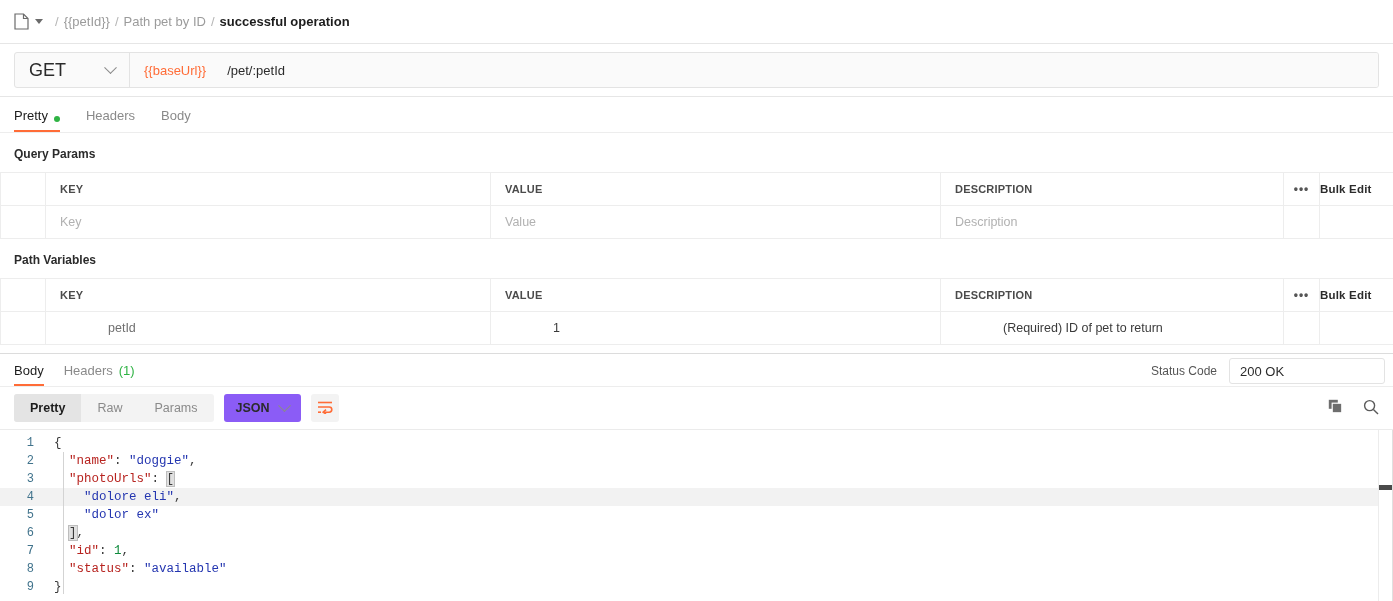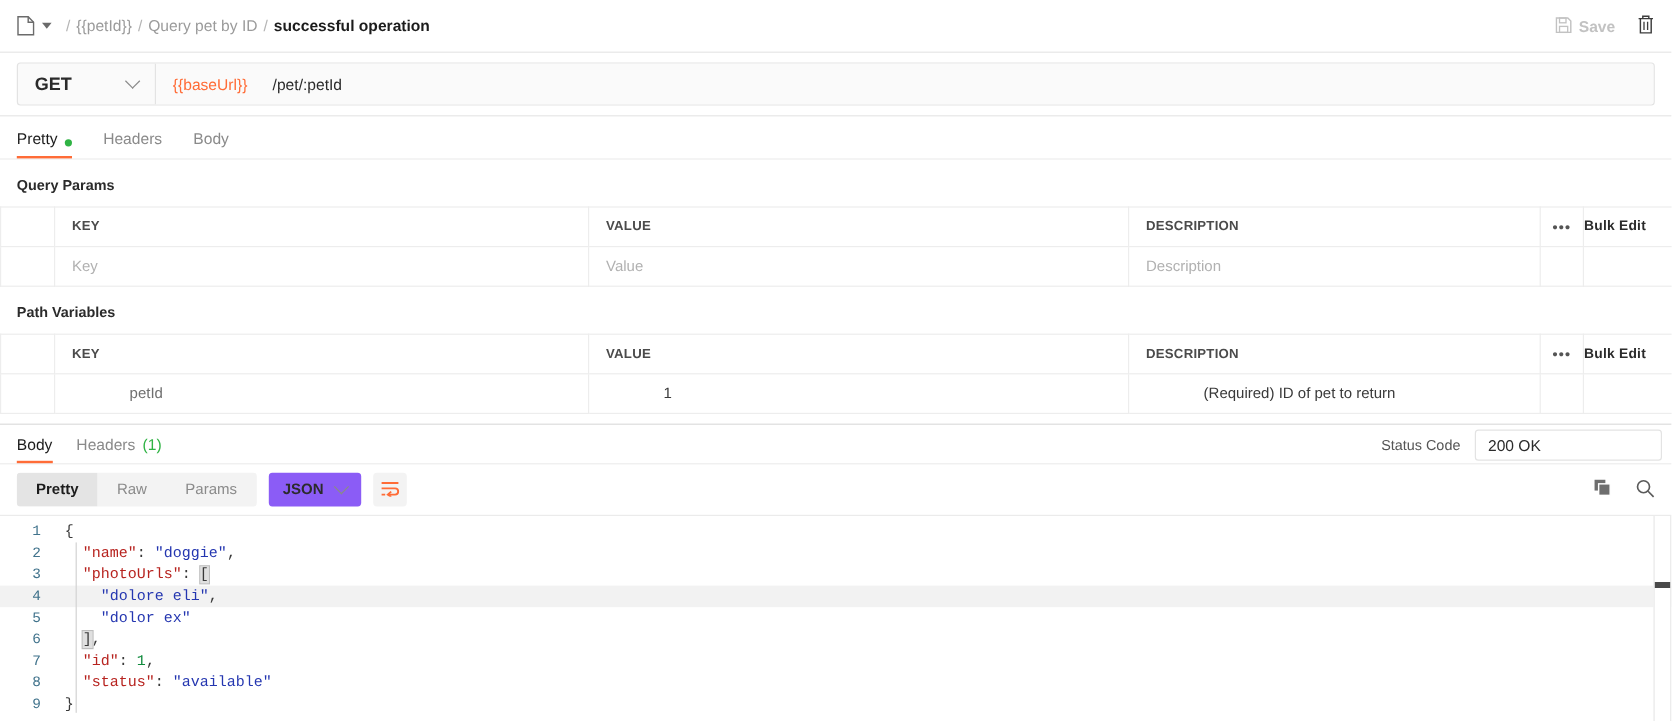--- a/index.html
+++ b/index.html
@@ -52,21 +52,21 @@
     padding: 0 14px;
     border-bottom: 1px solid #e6e6e6;
   }
   .url-box {
     display: flex; width: 100%; height: 36px;
     border: 1px solid #e3e3e3; border-radius: 3px;
     background: #fafafa; overflow: hidden;
   }
   .method-sel {
     width: 115px; display: flex; align-items: center; justify-content: space-between;
-    padding: 0 14px; font-weight: bold; font-size: 15px; color: #2b2b2b;
+    padding: 0 14px; font-weight: normal; font-size: 18px; color: #2b2b2b;
     border-right: 1px solid #e3e3e3; height: 100%;
   }
   .chev {
     width: 9px; height: 9px;
     border-right: 1.6px solid #8a8a8a; border-bottom: 1.6px solid #8a8a8a;
     transform: rotate(45deg) translate(-2px,-2px);
   }
   .url-text {
     flex: 1; display: flex; align-items: center; padding: 0 14px;
     font-size: 13px; background: #fafafa;
@@ -223,47 +223,24 @@
     <svg width="15" height="17" viewBox="0 0 15 17">
       <path d="M1 1 H9.5 L14 5.5 V16 H1 Z" fill="none" stroke="#6b6b6b" stroke-width="1.2"></path>
       <path d="M9.5 1 V5.5 H14" fill="none" stroke="#6b6b6b" stroke-width="1.2"></path>
     </svg>
   </span>
   <span class="caret-sm"></span>
 
   <span class="crumb-sep">/</span>
   <span class="crumb">{{petId}}</span>
   <span class="crumb-sep">/</span>
-  <span class="crumb">Query pet by ID</span>
+  <span class="crumb">Path pet by ID</span>
   <span class="crumb-sep">/</span>
   <span class="crumb active">successful operation</span>
 
-  <div class="bar-right">
-    <div class="save-btn">
-      <span>
-        <svg width="14" height="14" viewBox="0 0 14 14">
-          <path d="M1 1 H10.5 L13 3.5 V13 H1 Z" fill="none" stroke="#c2c2c2" stroke-width="1.2"></path>
-          <rect x="3.6" y="1" width="5.4" height="4" fill="none" stroke="#c2c2c2" stroke-width="1.1"></rect>
-          <rect x="3.6" y="8" width="6.8" height="5" fill="none" stroke="#c2c2c2" stroke-width="1.1"></rect>
-        </svg>
-      </span>
-      <span>Save</span>
-    </div>
-    <div class="trash-btn">
-      <span>
-        <svg width="15" height="17" viewBox="0 0 15 17">
-          <path d="M1.5 3.5 H13.5" stroke="#3d3d3d" stroke-width="1.2" fill="none"></path>
-          <path d="M5 3.5 V1.6 H10 V3.5" stroke="#3d3d3d" stroke-width="1.2" fill="none"></path>
-          <path d="M3 3.5 V15.4 H12 V3.5" stroke="#3d3d3d" stroke-width="1.2" fill="none"></path>
-          <path d="M6 6.2 V13" stroke="#3d3d3d" stroke-width="1.1" fill="none"></path>
-          <path d="M9 6.2 V13" stroke="#3d3d3d" stroke-width="1.1" fill="none"></path>
-        </svg>
-      </span>
-    </div>
-  </div>
 </div>
 
 <div class="url-row">
   <div class="url-box">
     <div class="method-sel">
       <span>GET</span>
       <span class="chev"></span>
     </div>
     <div class="url-text">
       <span class="var-token">{{baseUrl}}</span>

